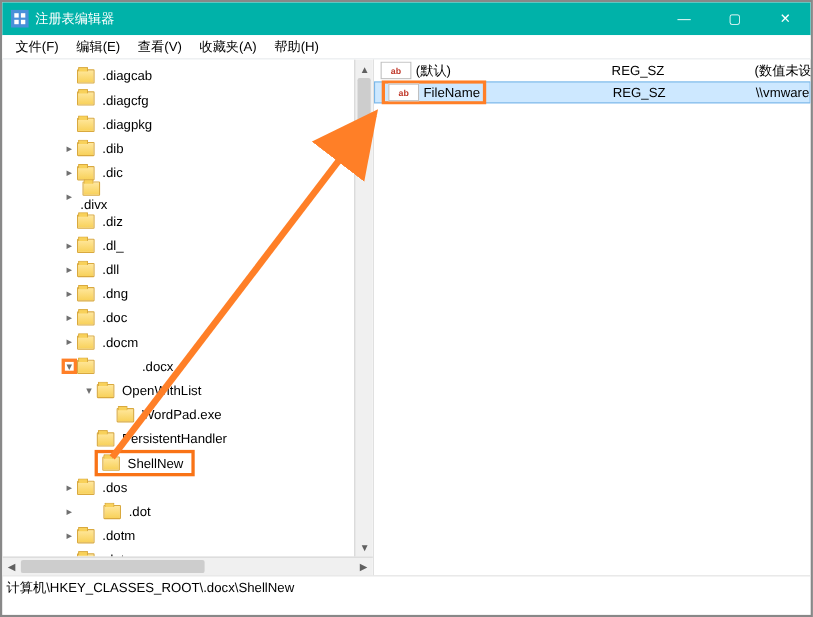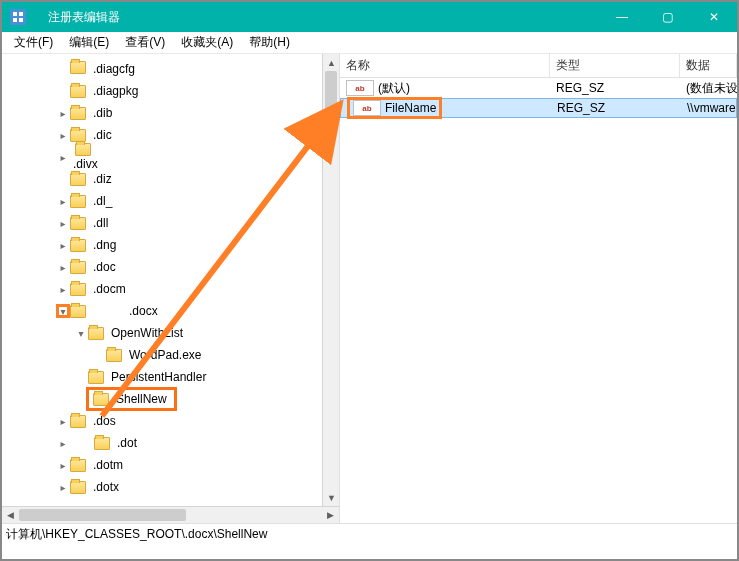--- a/index.html
+++ b/index.html
@@ -15,21 +15,21 @@
     }
     .titlebar {
       background: #00b2a9;
       height: 30px;
       display: flex;
       align-items: center;
       justify-content: space-between;
       color: #fff;
       padding-left: 8px;
     }
-    .titlebar-left { display: flex; align-items: center; gap: 22px; }
+    .titlebar-left { display: flex; align-items: center; gap: 6px; }
     .titlebar .app-icon {
       width: 16px; height: 16px;
       background: #4a90d9;
       display: inline-flex;
       align-items: center;
       justify-content: center;
       font-size: 9px;
     }
     .win-controls { display: flex; }
     .win-btn {
@@ -199,20 +199,28 @@
   <div class="menu-item">帮助(H)</div>
 </div>
 
 <div class="content">
 
   <div class="tree-pane">
     <div class="tree-scroll" id="tree-scroll">
         <div class="tree-row">
           <span class="tree-indent" style="width: 54px;"></span>
           <span class="expander"></span>
+          <span style="display: inline-flex; align-items: center;">
+            <span class="folder-icon"></span>
+            <span class="tree-label">.diagcab</span>
+          </span>
+        </div>
+        <div class="tree-row">
+          <span class="tree-indent" style="width: 54px;"></span>
+          <span class="expander"></span>
           <span style="display: inline-flex; ">
             <span class="folder-icon"></span>
             <span class="tree-label">.diagcfg</span>
           </span>
         </div>
         <div class="tree-row">
           <span class="tree-indent" style="width: 54px;"></span>
           <span class="expander"></span>
           <span style="display: inline-flex; align-items: center;">
             <span class="folder-icon"></span>
@@ -375,25 +383,20 @@
     <div class="scrollbar-h">
       <div class="sb-btn">◀</div>
       <div class="sb-track-h">
           <div class="sb-thumb-h"></div>
         </div>
       <div class="sb-btn">▶</div>
     </div>
   </div>
 
   <div class="list-pane">
-    <div class="list-header">
-      <div class="col-h" style="width:210px">名称</div>
-      <div class="col-h" style="width:130px">类型</div>
-      <div class="col-h" style="flex:1">数据</div>
-    </div>
     <div class="list-rows" id="list-rows">
         <div class="list-row">
           <div class="cell" style="width: 210px; display: flex; align-items: center;">
             <span style="display: inline-flex; align-items: center;">
               <span class="value-icon">ab</span>
               <span>(默认)</span>
             </span>
           </div>
           <div class="cell" style="width: 130px;">REG_SZ</div>
           <div class="cell" style="flex: 1 1 0%;">(数值未设</div>

